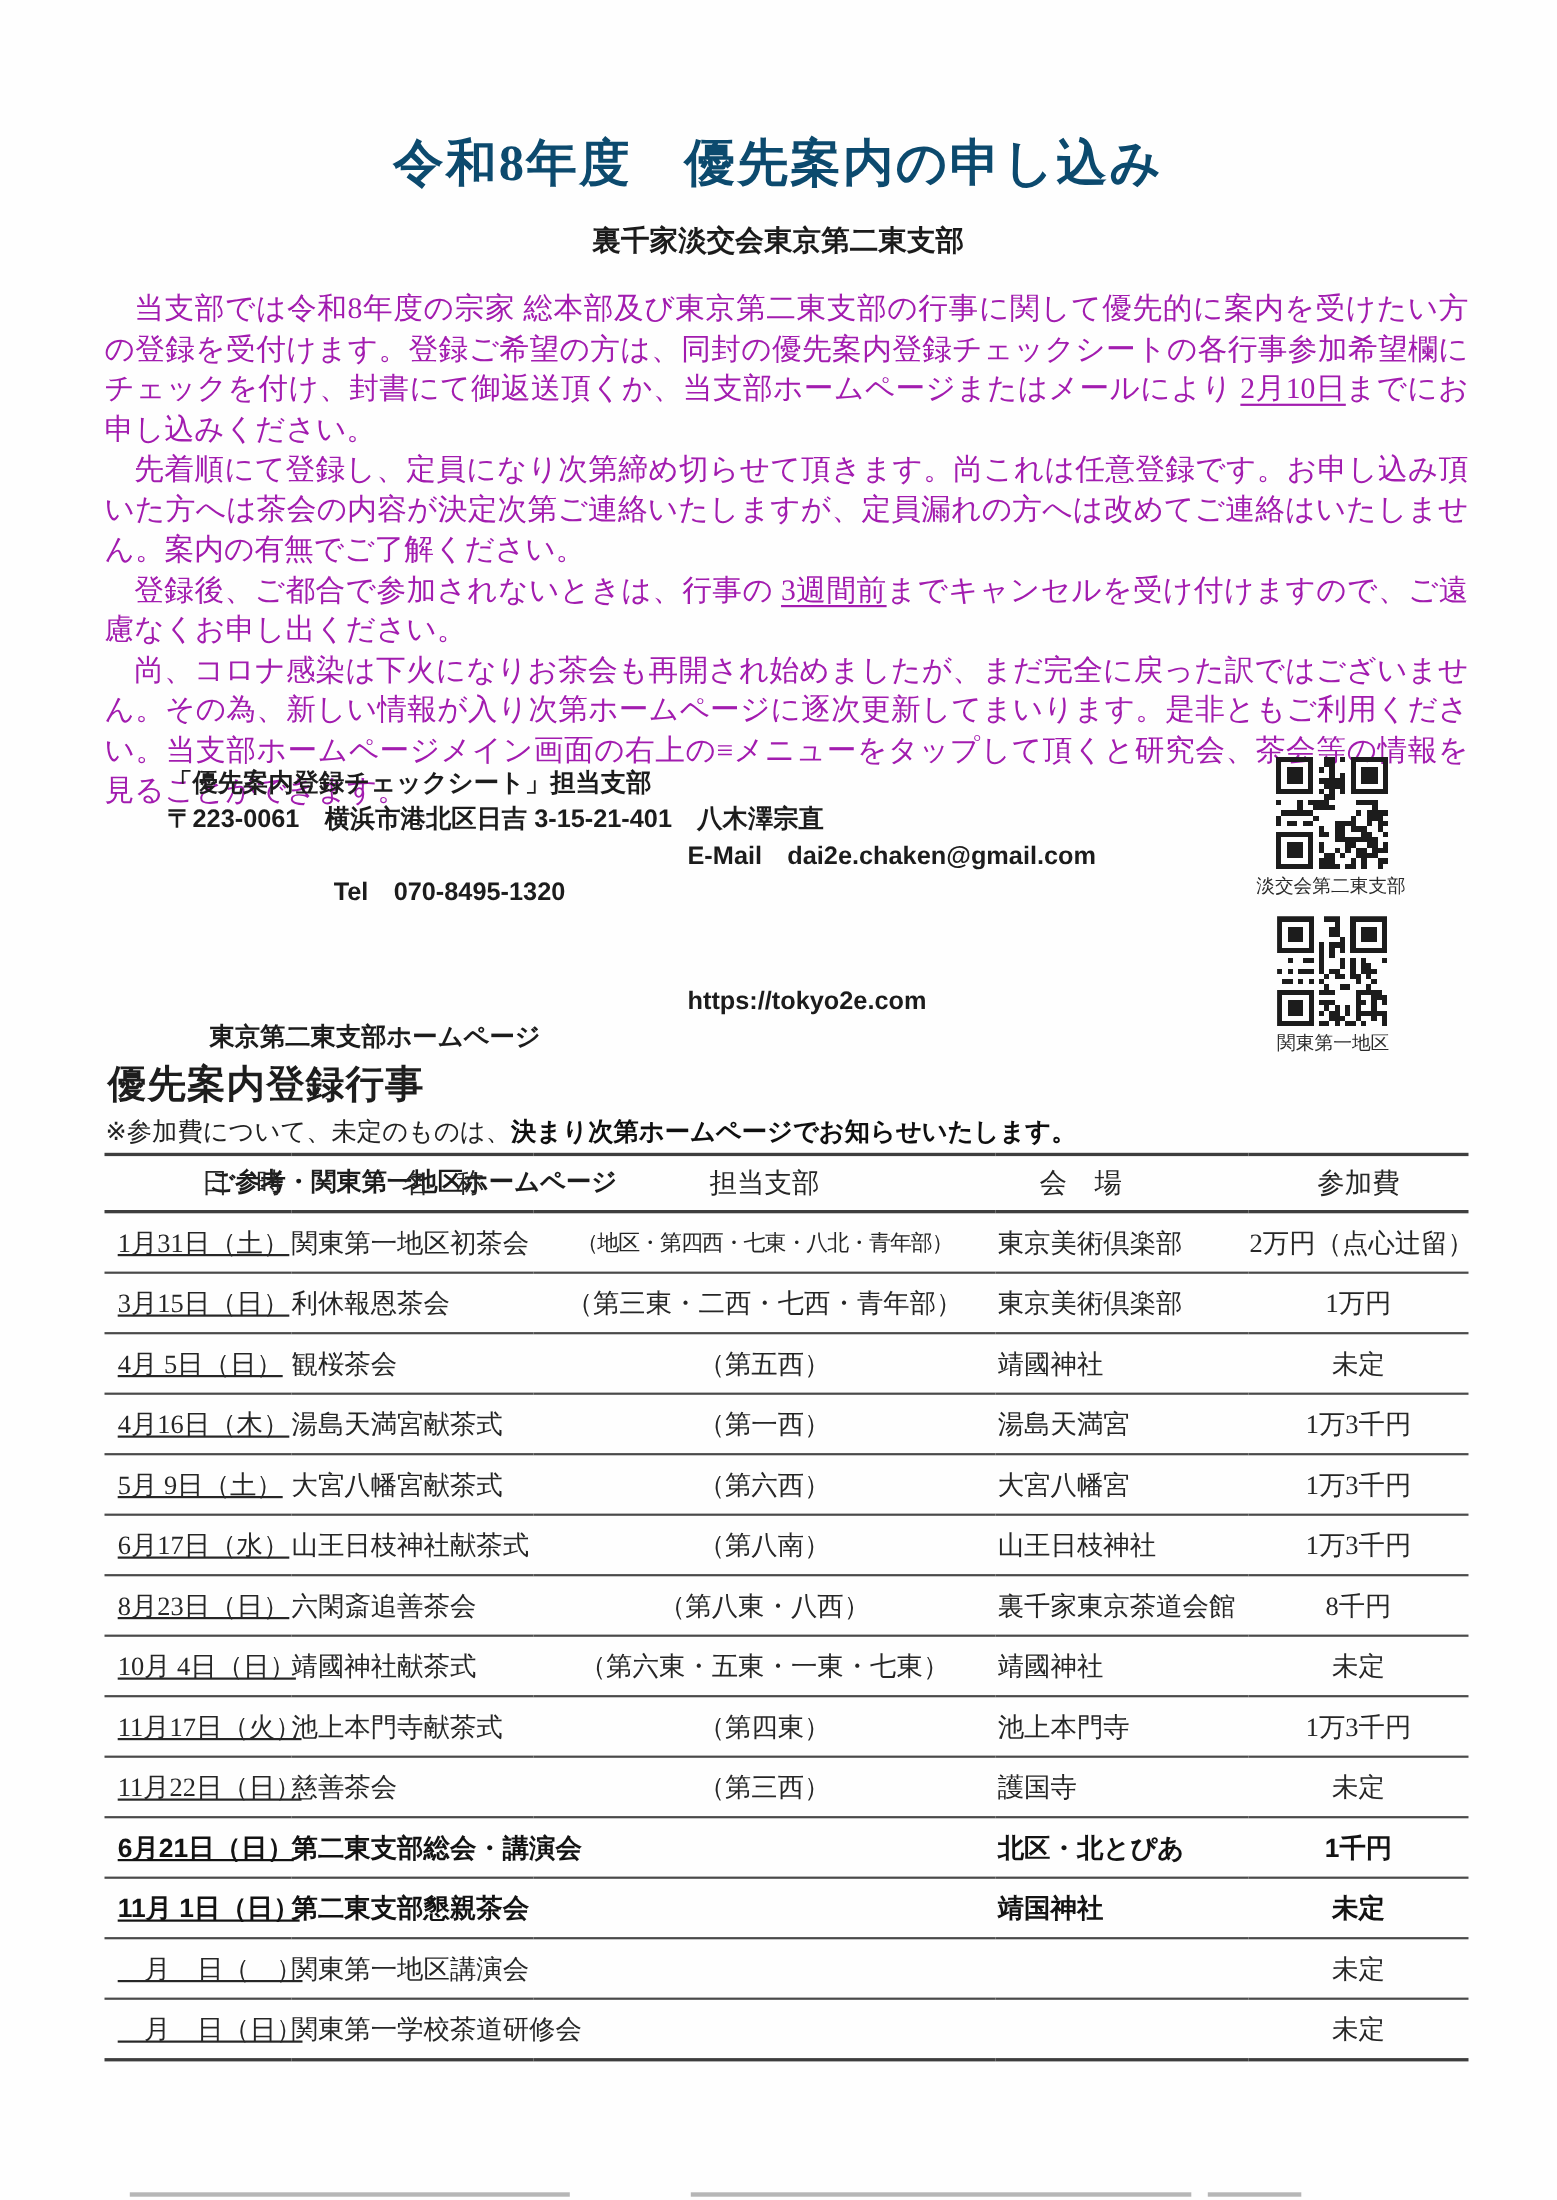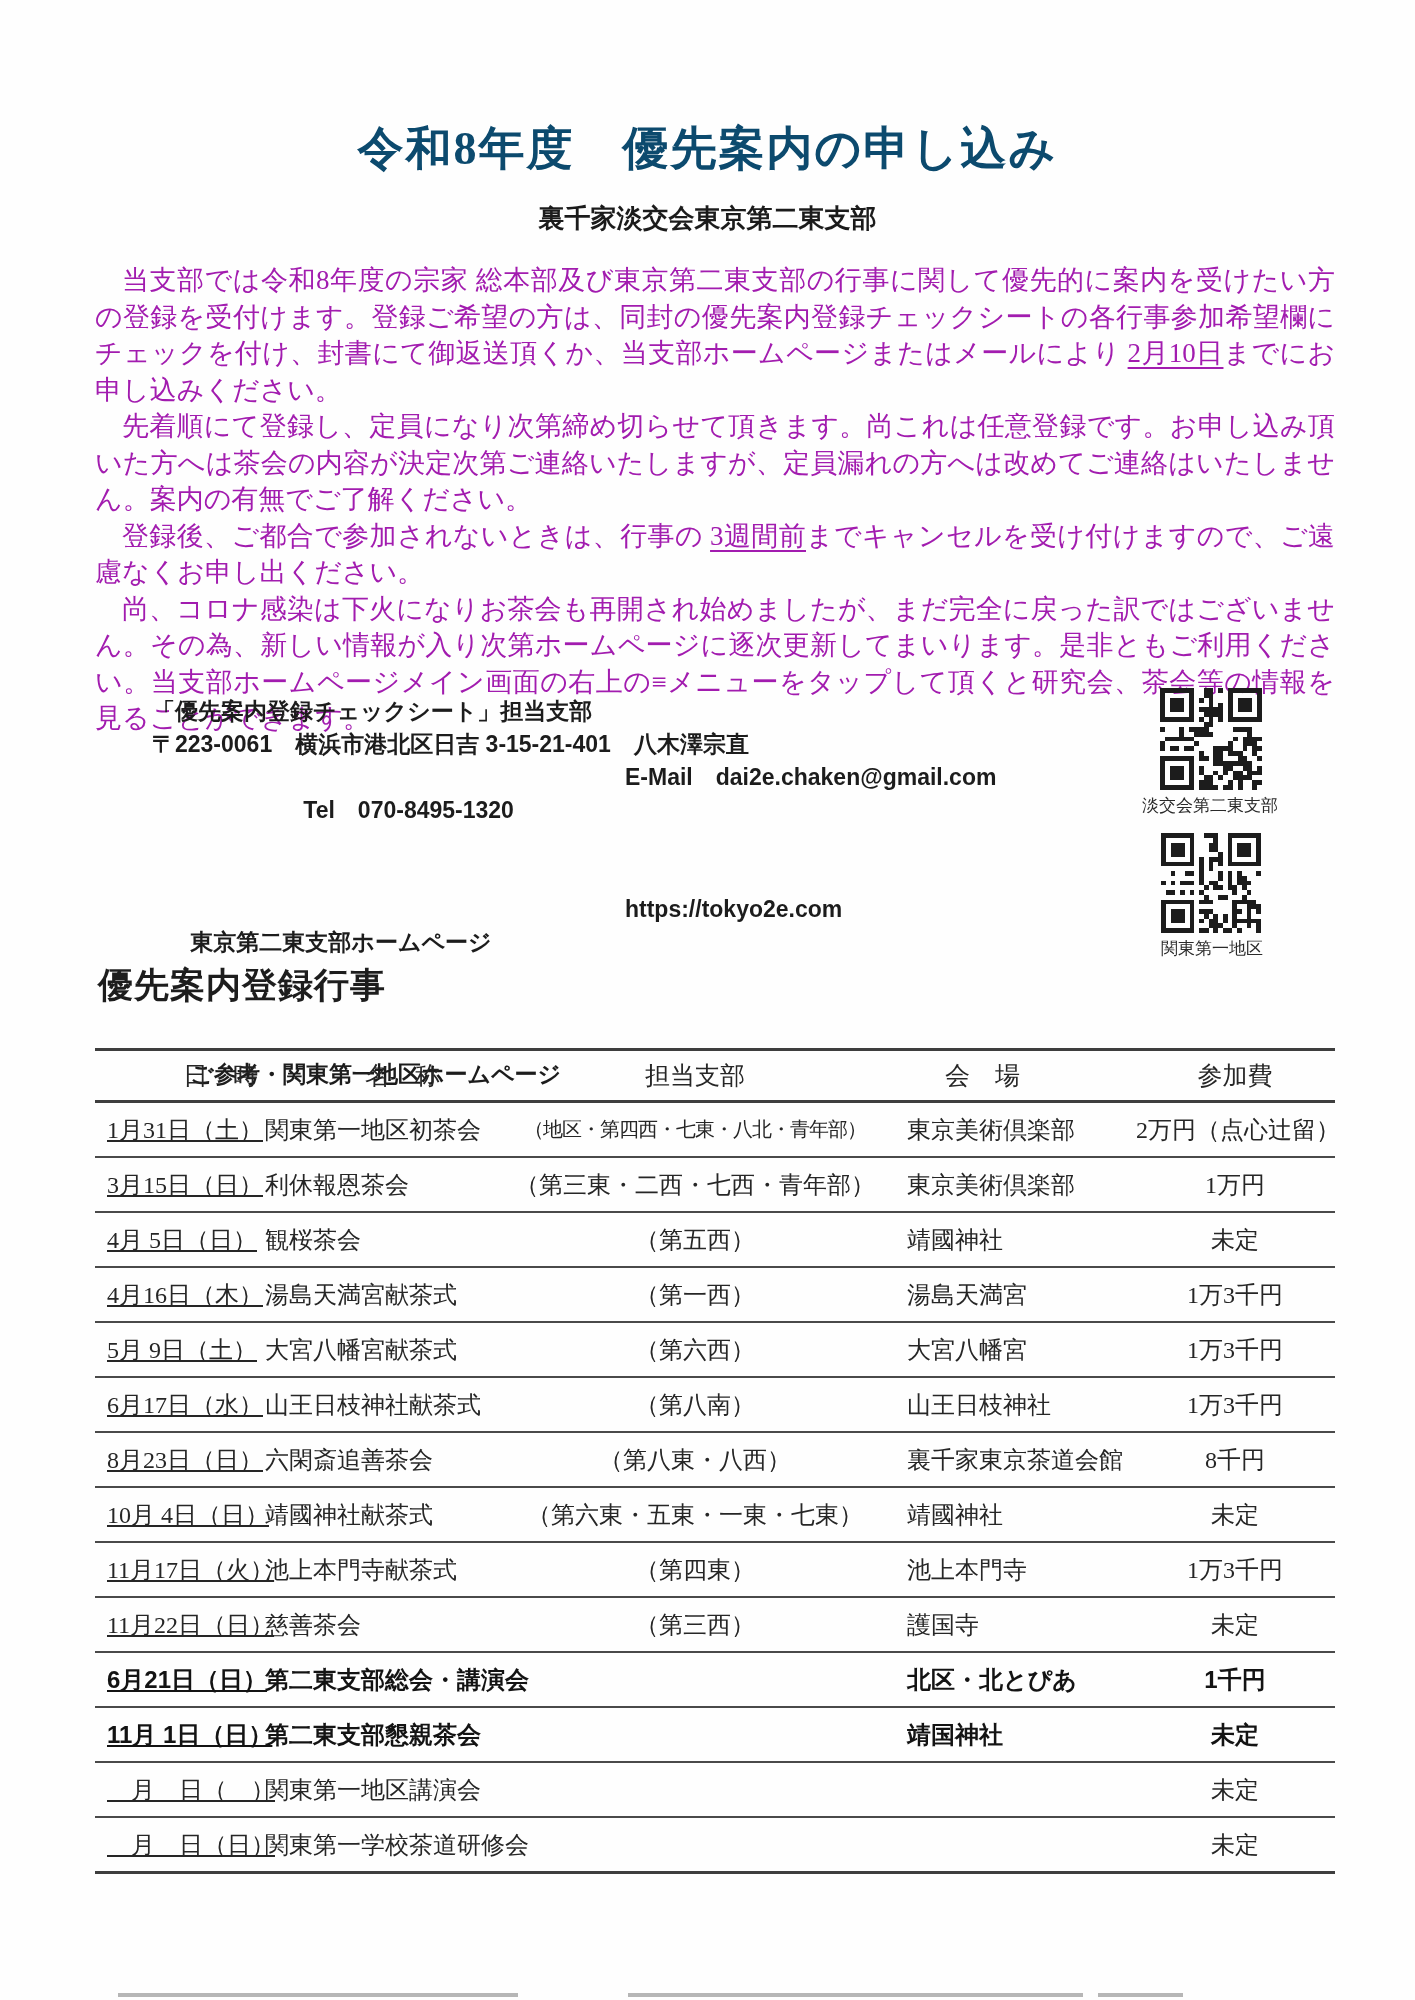--- a/index.html
+++ b/index.html
@@ -555,20 +555,21 @@
         <rect x="11" y="20" width="1" height="1" fill="#1c1c1c"></rect>
         <rect x="13" y="20" width="1" height="1" fill="#1c1c1c"></rect>
         <rect x="14" y="20" width="1" height="1" fill="#1c1c1c"></rect>
         <rect x="16" y="20" width="1" height="1" fill="#1c1c1c"></rect>
         <rect x="20" y="20" width="1" height="1" fill="#1c1c1c"></rect>
       </svg>
     <div class="qr-label">関東第一地区</div>
   </div>
 
   <div class="events-heading">優先案内登録行事</div>
+  <div class="events-note"><span>※参加費について、未定のものは、</span><span class="b">決まり次第ホームページでお知らせいたします。</span></div>
 
   <table class="events">
     <colgroup>
       <col style="width:170px">
         <col style="width:220px">
         <col style="width:420px">
         <col style="width:230px">
         <col style="width:200px">
     </colgroup>
     <thead>

